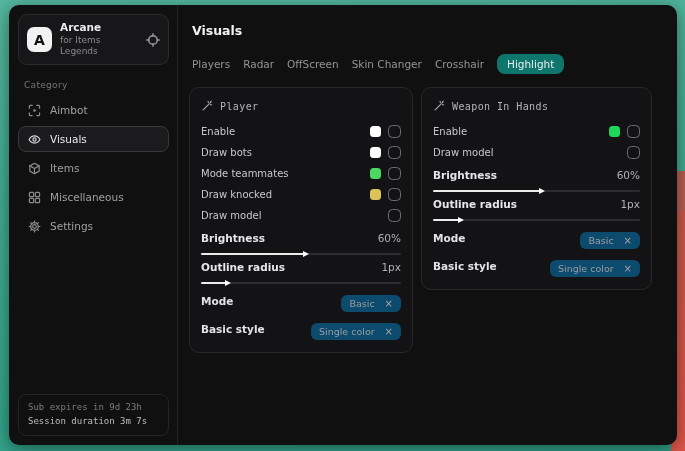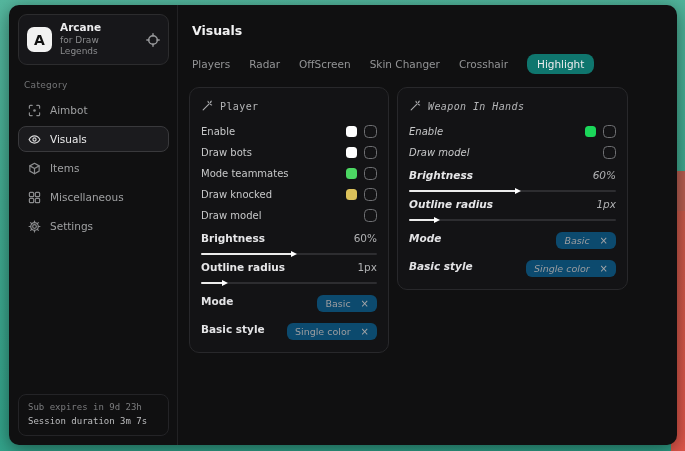--- a/index.html
+++ b/index.html
@@ -57,31 +57,31 @@
     padding:6px 9px; font-family:"DejaVu Sans Mono","Liberation Mono",monospace;
     font-size:9px; line-height:1.55;
   }
   .side-footer .l1 { color:#7b7c7e; }
   .side-footer .l2 { color:#bdbec0; }
 
   
   .main { flex:1; padding:14px 16px 10px 11px; display:flex; flex-direction:column; }
   .page-title { font-size:12.5px; font-weight:bold; color:#f1f1f2; margin:4px 0 0 3px; }
 
-  .tabs { display:flex; align-items:center; gap:19px; margin:16px 0 13px 3px; }
+  .tabs { display:flex; align-items:center; gap:13px; margin:16px 0 13px 3px; }
   .tab { font-size:10.5px; color:#939496; padding:4px 0; cursor:pointer; white-space:nowrap; }
   .tab.active { background:#0f766e; color:#ececee; padding:4px 10px; border-radius:8px; }
 
   .panels { display:flex; gap:8px; align-items:flex-start; }
   .panel {
     border:1px solid #28282b; background:#131315; border-radius:10px;
     padding:9px 11px 12px;
   }
-  .panel.p-left  { width:200px; }
-  .panel.p-right { width:231px;font-style:italic; }
+  .panel.p-left  { width:224px; }
+  .panel.p-right { width:231px; }
   .panel-title {
     display:flex; align-items:center; gap:7px; margin:3px 0 9px;
     font-family:"DejaVu Sans Mono","Liberation Mono",monospace;
     font-size:10px; color:#b4b5b7; letter-spacing:.4px;
   }
   .panel-title .icon { color:#a9aaac; }
 
   .row { display:flex; align-items:center; min-height:21px; }
   .row-label { font-size:10px; color:#c7c8c9; }
   .row-right { margin-left:auto; display:flex; align-items:center; gap:7px; }
@@ -115,21 +115,21 @@
 <div class="bg-red"></div>
 <div class="bg-red2"></div>
 
 <div class="window">
 
   <div class="sidebar">
     <div class="app-card">
       <div class="logo">A</div>
       <div>
         <div class="app-name">Arcane</div>
-        <div class="app-sub">for Draw Legends</div>
+        <div class="app-sub">for Items Legends</div>
       </div>
       <span class="icon spacer">
         <svg width="14" height="14" viewBox="0 0 14 14" fill="none" stroke="#9a9b9d" stroke-width="1.4" stroke-linecap="round">
           <circle cx="7" cy="7" r="4.3"></circle>
           <path d="M7 .8v2.2M7 11v2.2M.8 7h2.2M11 7h2.2"></path>
         </svg>
       </span>
     </div>
 
     <div class="category">Category</div>

